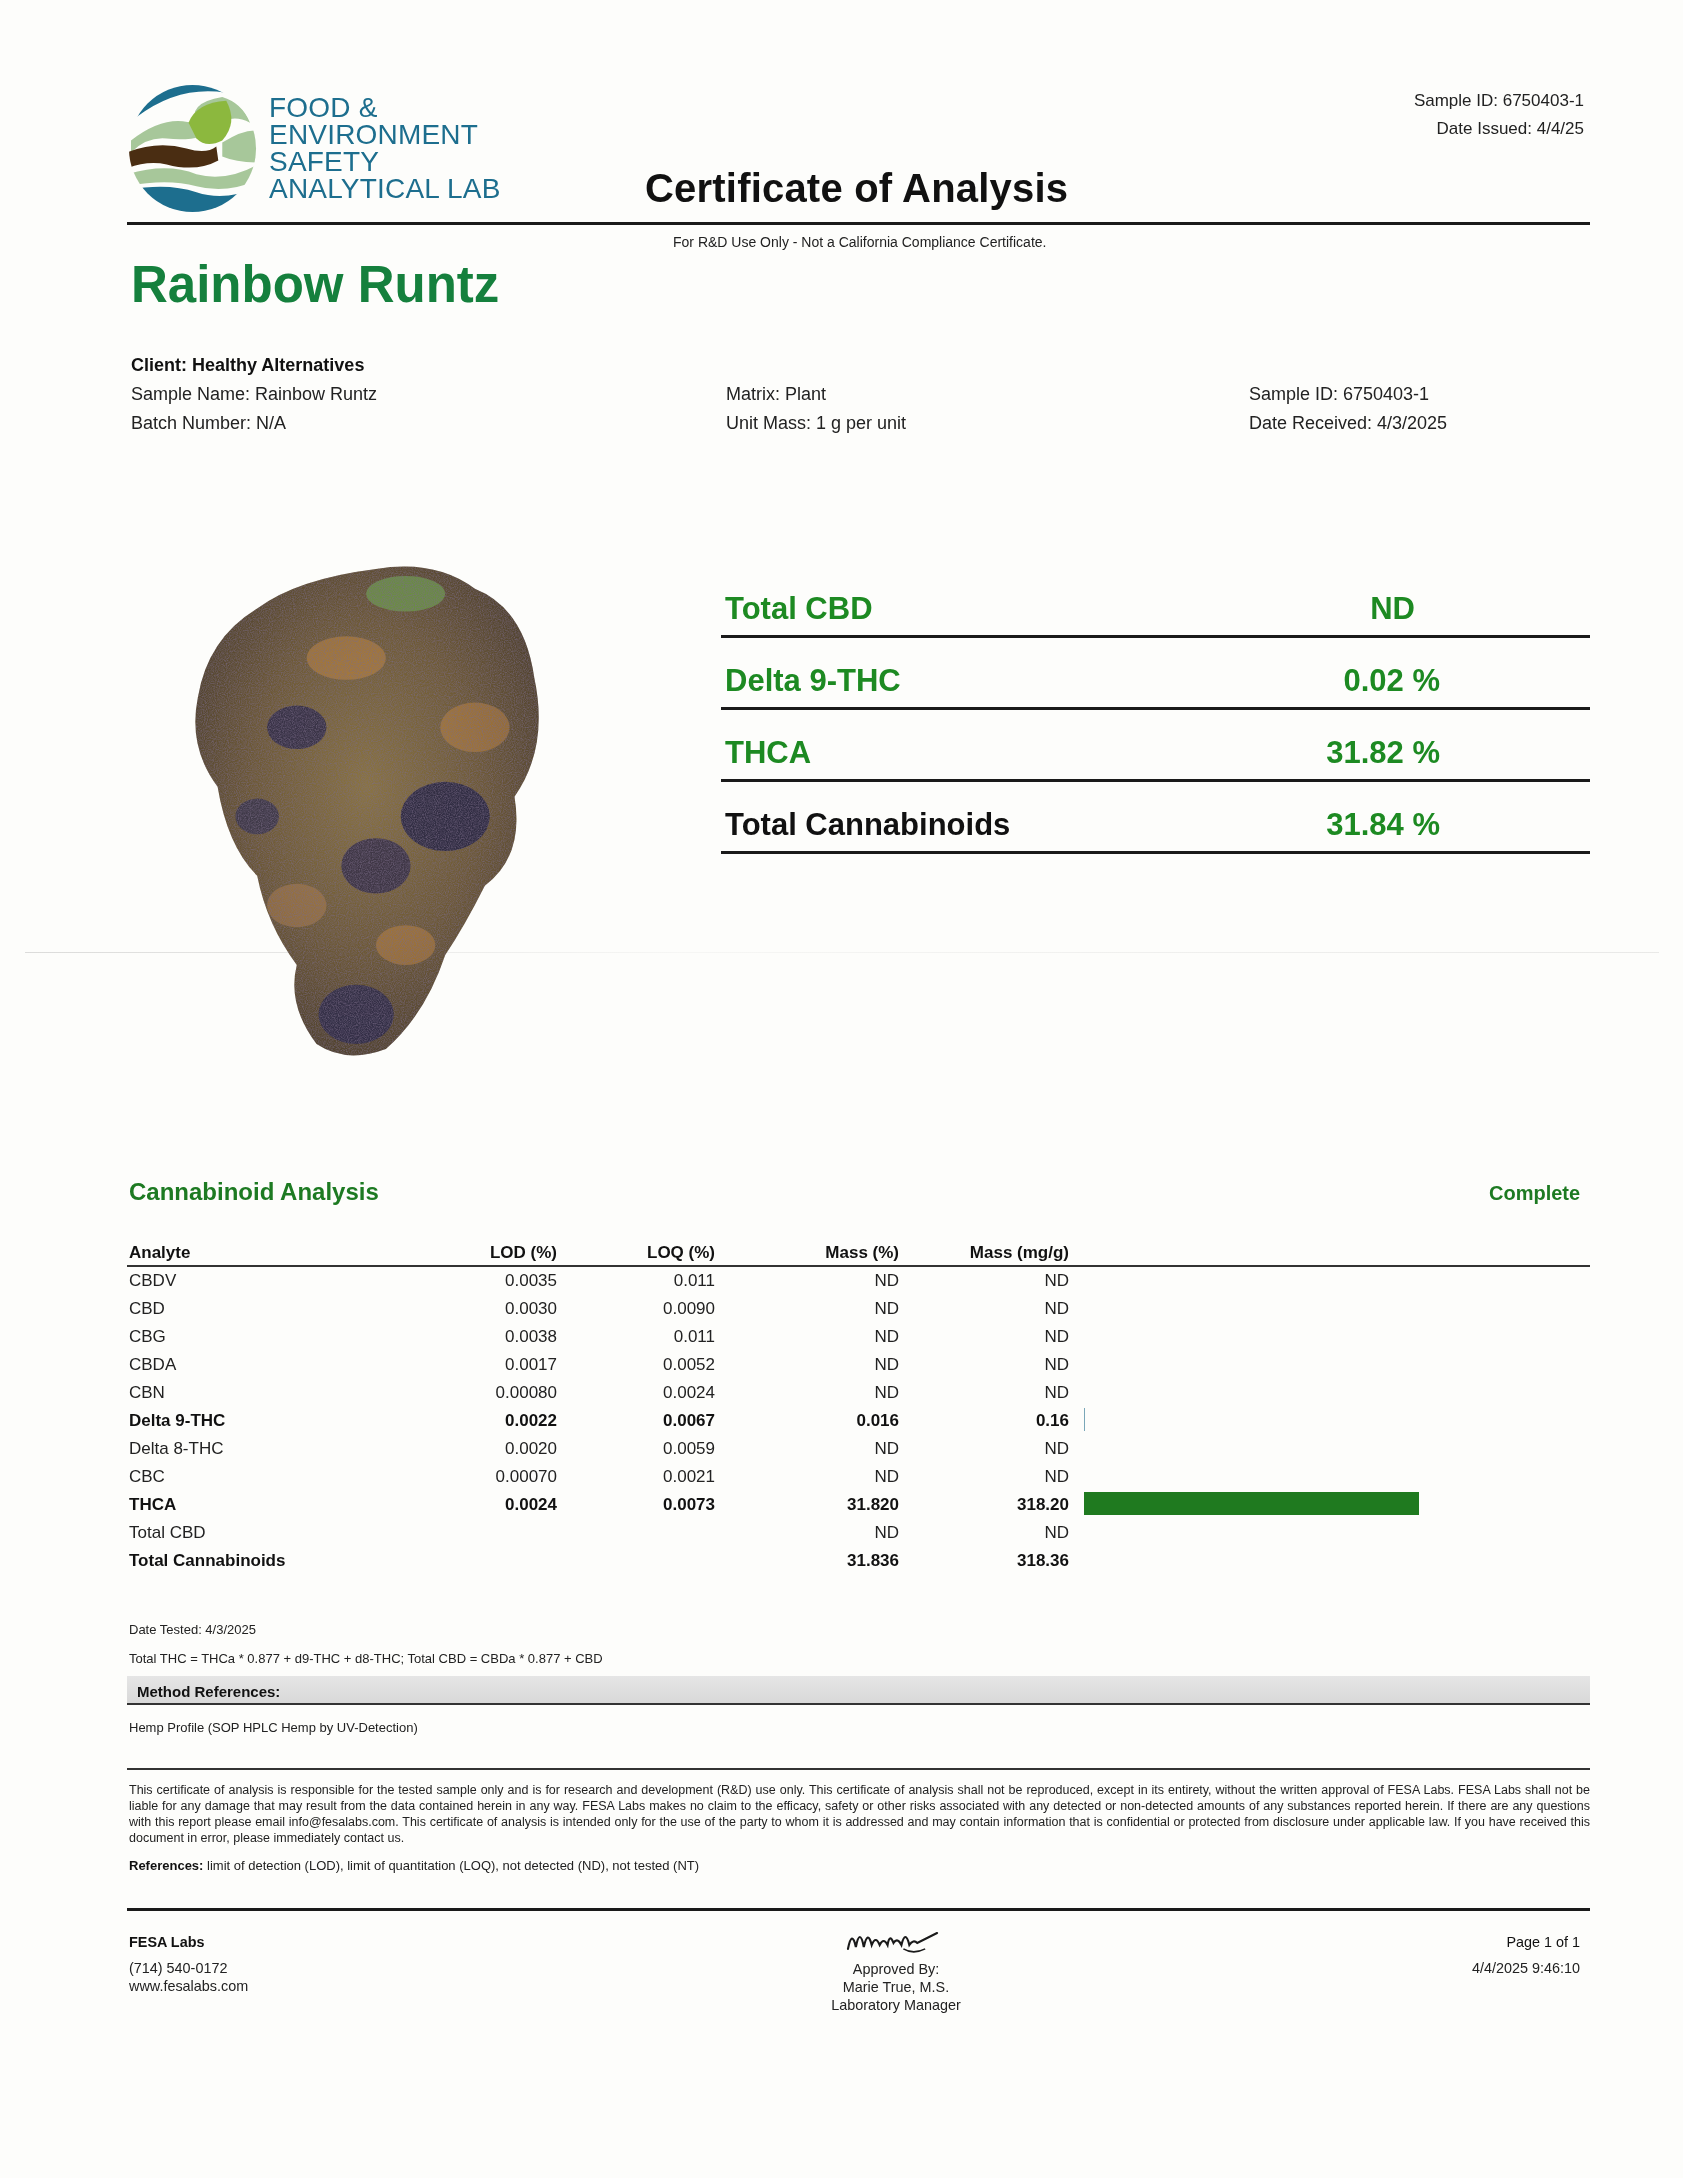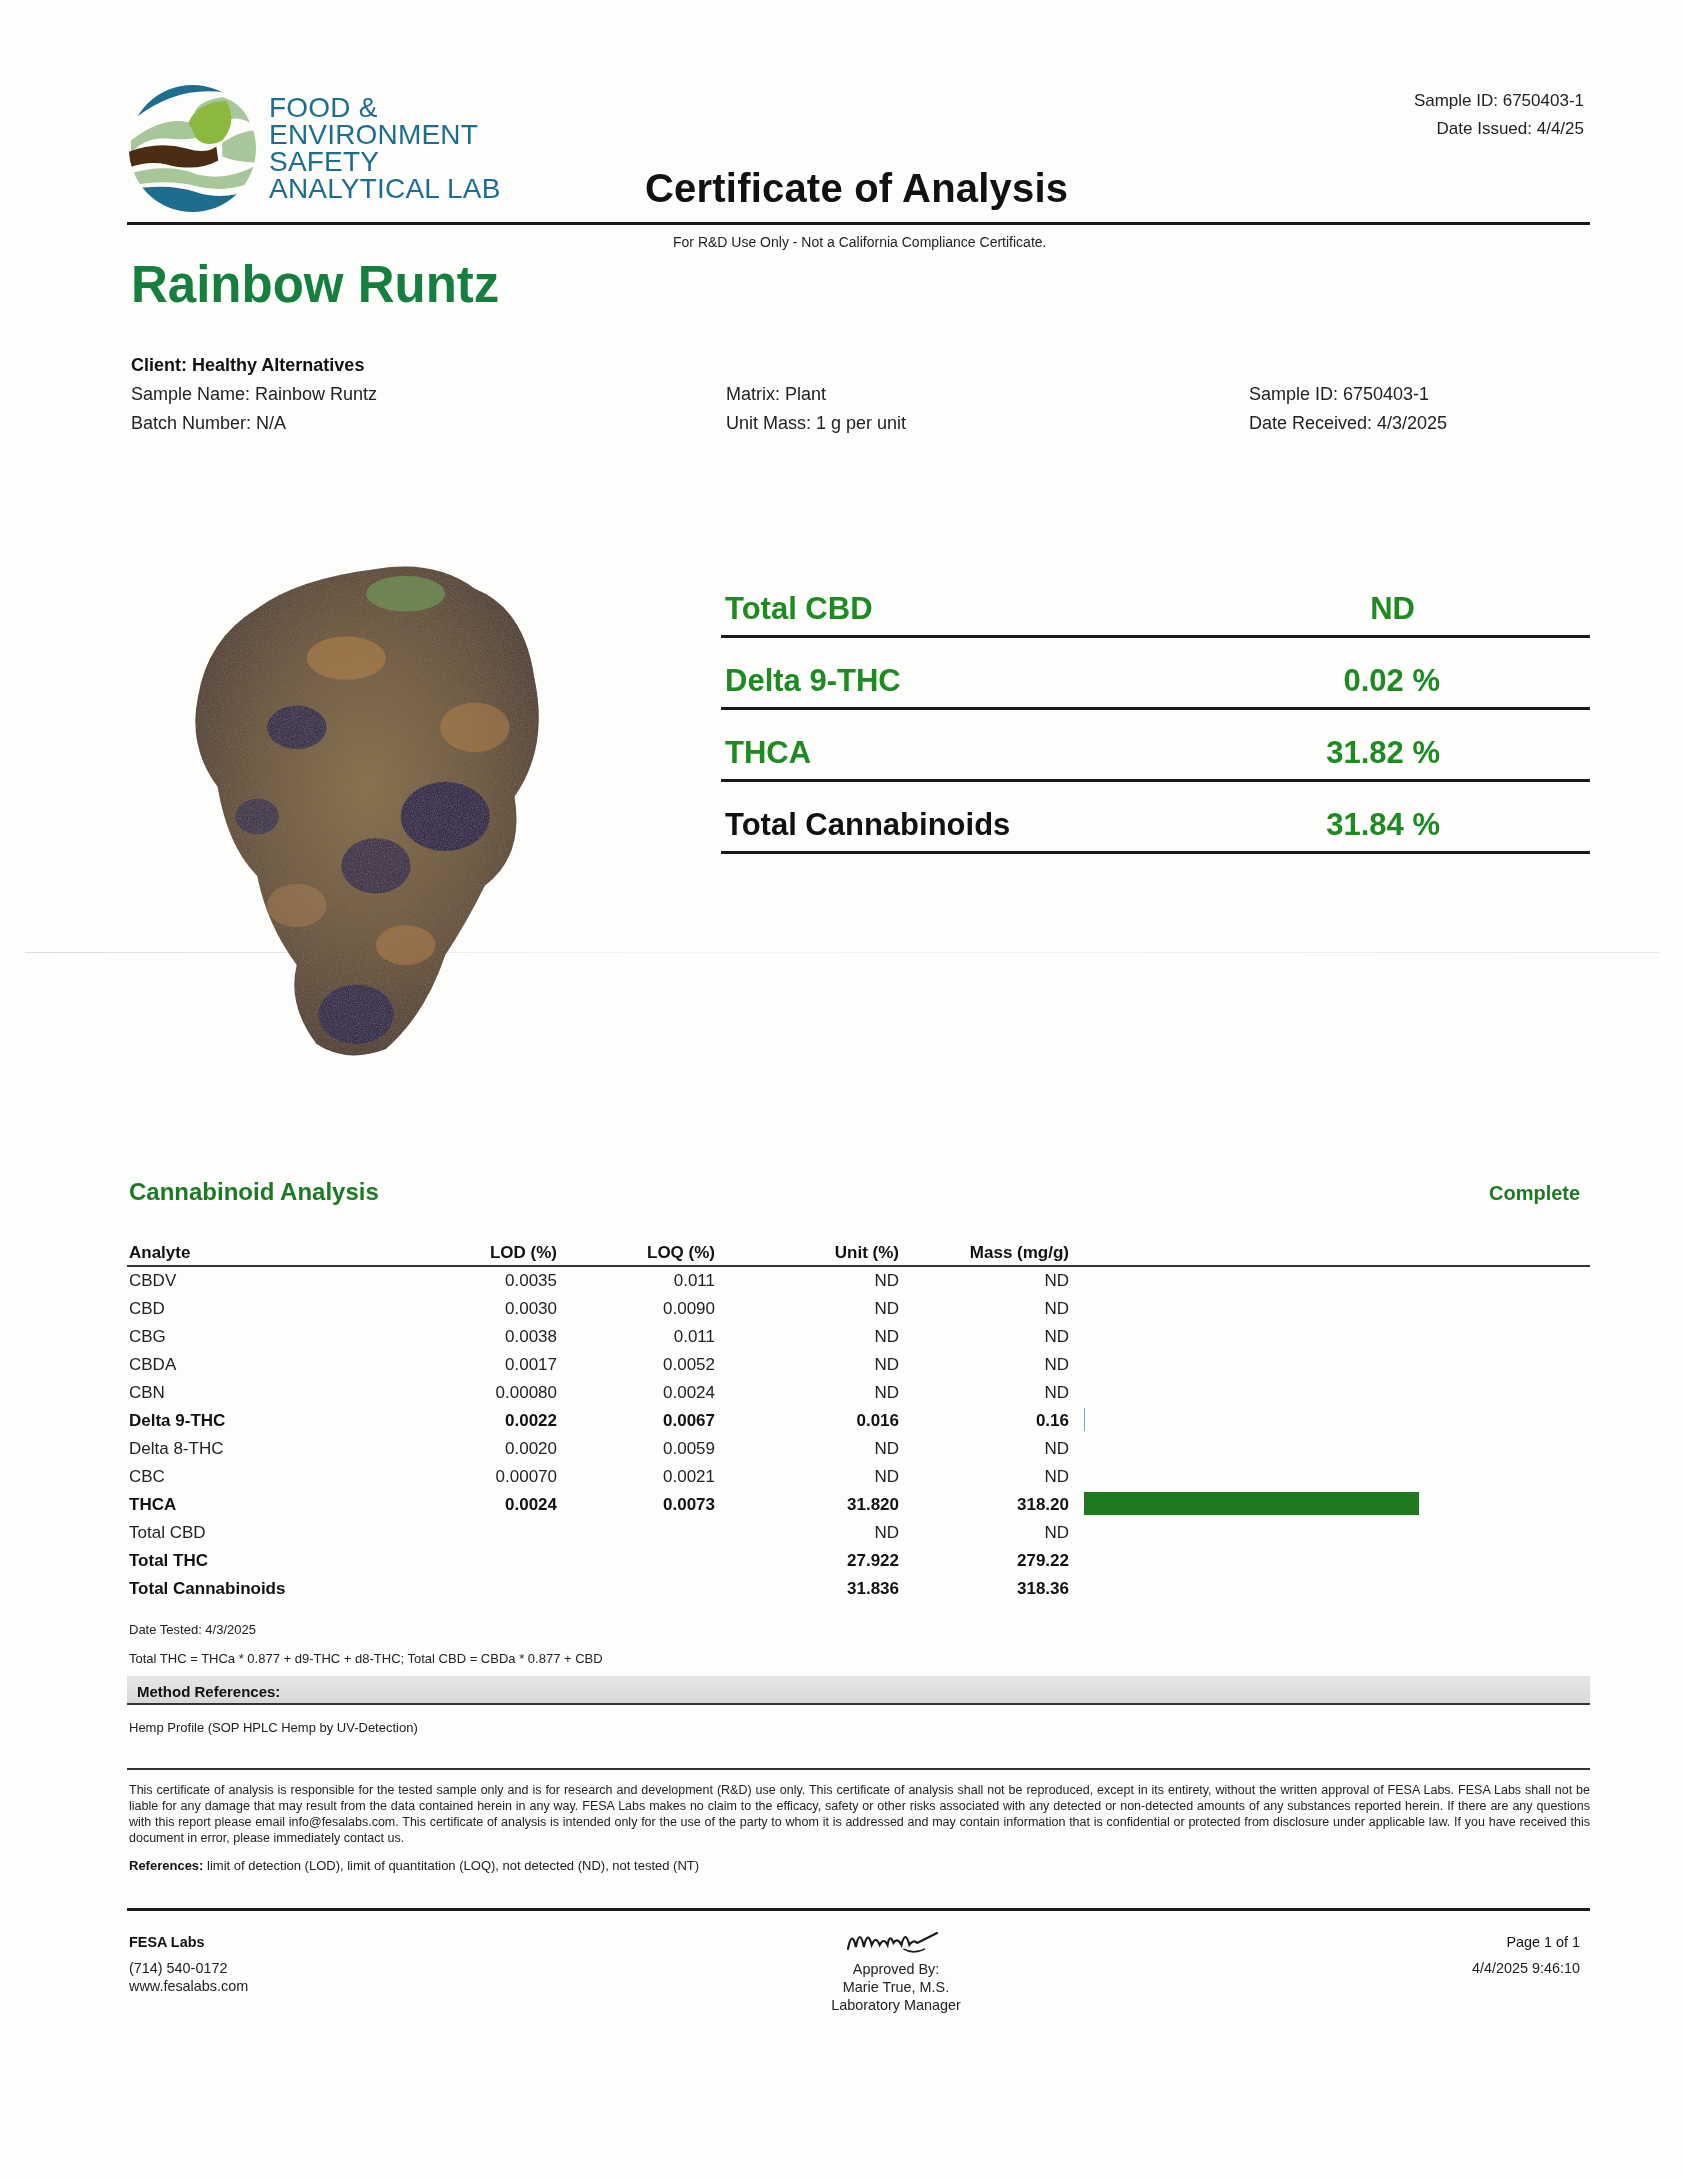--- a/index.html
+++ b/index.html
@@ -173,21 +173,21 @@
 </div>
 
 <div class="abs ca-heading">Cannabinoid Analysis</div>
 <div class="abs ca-status">Complete</div>
 
 <div class="abs ca-table">
   <div class="ca-head">
     <span class="c c-analyte">Analyte</span>
     <span class="c c-lod">LOD (%)</span>
     <span class="c c-loq">LOQ (%)</span>
-    <span class="c c-mpct">Unit (%)</span>
+    <span class="c c-mpct">Mass (%)</span>
     <span class="c c-mmg">Mass (mg/g)</span>
   </div>
   <div id="ca-body">
       <div class="ca-row">
         <span class="c c-analyte">CBDV</span>
         <span class="c c-lod">0.0035</span>
         <span class="c c-loq">0.011</span>
         <span class="c c-mpct">ND</span>
         <span class="c c-mmg">ND</span>
       </div>
@@ -248,27 +248,20 @@
         <span class="c c-mpct">31.820</span>
         <span class="c c-mmg">318.20</span>
         <div class="bar" style="width: 335px; background: rgb(31, 122, 31);"></div>
       </div>
       <div class="ca-row">
         <span class="c c-analyte">Total CBD</span>
         <span class="c c-lod"></span>
         <span class="c c-loq"></span>
         <span class="c c-mpct">ND</span>
         <span class="c c-mmg">ND</span>
-      </div>
-      <div class="ca-row bold">
-        <span class="c c-analyte">Total THC</span>
-        <span class="c c-lod"></span>
-        <span class="c c-loq"></span>
-        <span class="c c-mpct">27.922</span>
-        <span class="c c-mmg">279.22</span>
       </div>
       <div class="ca-row bold">
         <span class="c c-analyte">Total Cannabinoids</span>
         <span class="c c-lod"></span>
         <span class="c c-loq"></span>
         <span class="c c-mpct">31.836</span>
         <span class="c c-mmg">318.36</span>
       </div>
     </div>
 </div>

